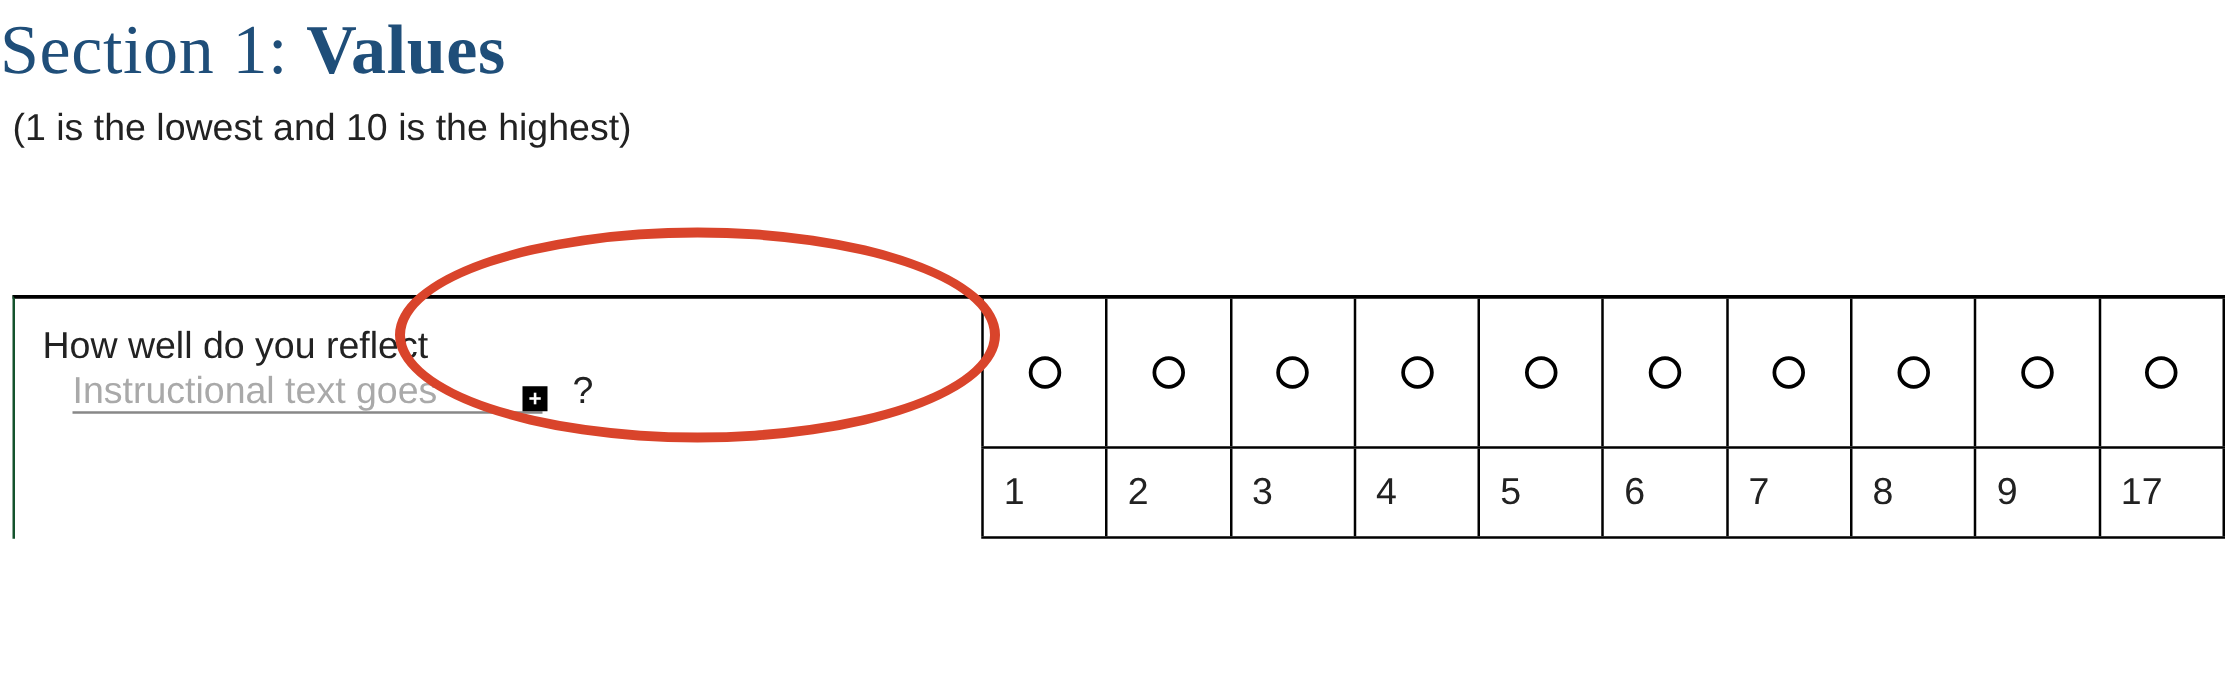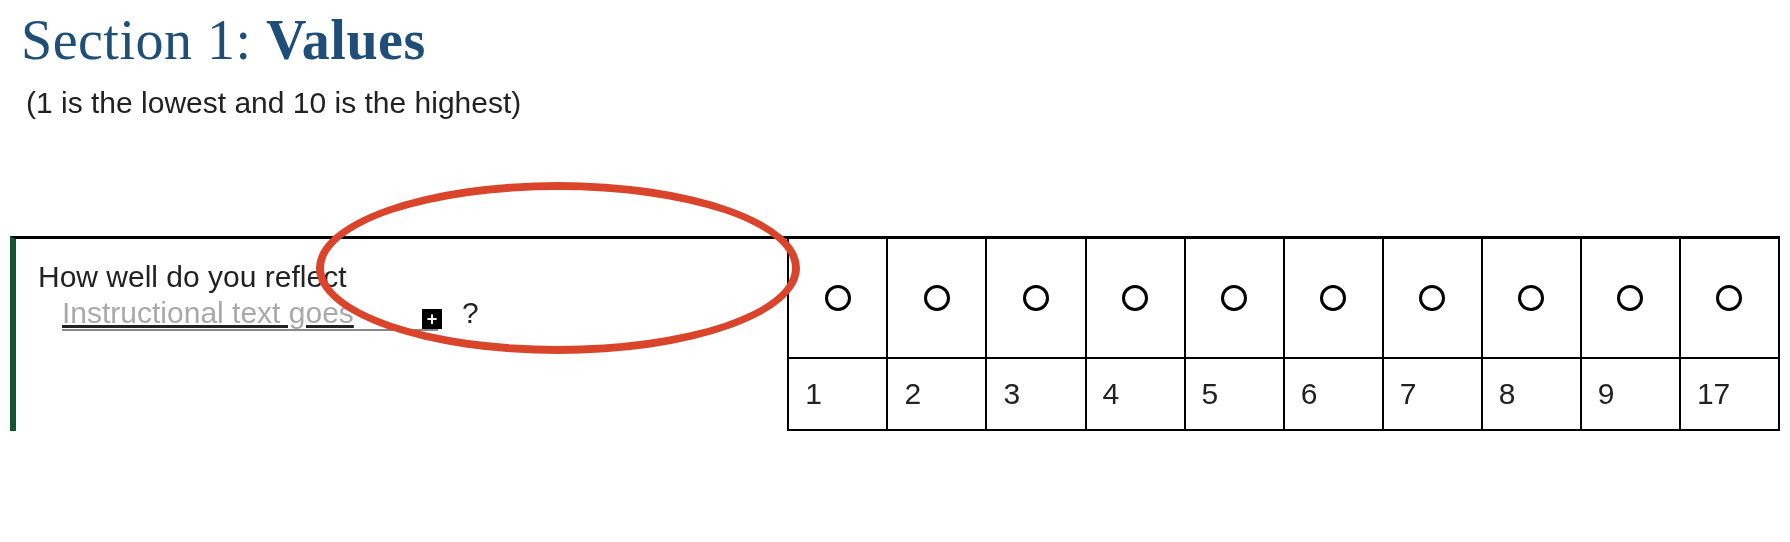--- a/index.html
+++ b/index.html
@@ -1,34 +1,34 @@
 <!DOCTYPE html>
 <html><head>
 <meta charset="utf-8">
 <style>
   * { box-sizing: border-box; margin: 0; padding: 0; }
   html, body { width: 1790px; height: 542px; background: #fff; font-family: "Segoe UI", Arial, sans-serif; color: #222; }
   .page { position: relative; width: 1790px; height: 542px; }
-  .heading { position: absolute; left: 21px; top: 8px; }
+  .heading { position: absolute; left: 0; top: 8px; }
   .h-prefix { font-family: Georgia, "Times New Roman", serif; font-size: 56px; color: #1f4e79; font-weight: 400; letter-spacing: 0.5px; }
   .h-bold { font-family: Georgia, "Times New Roman", serif; font-size: 56px; color: #1f4e79; font-weight: 800; letter-spacing: 0.5px; }
-  .sub { position: absolute; left: 10px; top: 86px; font-size: 30px; color: #222; margin-left: 16px; }
-  .table { position: absolute; left: 10px; top: 236px; width: 1770px; border-top: 3px solid #000; border-left: 6px solid #14532d; }
+  .sub { position: absolute; left: 10px; top: 86px; font-size: 30px; color: #222; }
+  .table { position: absolute; left: 10px; top: 236px; width: 1770px; border-top: 3px solid #000; border-left: 2px solid #14532d; }
   .qrow { display: flex; align-items: flex-start; }
   .qcell { width: 773px; min-height: 120px; padding: 20px 22px 0 22px; position: relative; }
   .qtext { font-size: 30px; line-height: 1.2; display: flex; flex-wrap: wrap; align-items: baseline; }
   .rating-stack { width: 995px; display: flex; flex-direction: column; }
   .rating-row { display: flex; height: 120px; border-bottom: 2px solid #000; }
   .rating-cell { flex: 1 1 0; border-left: 2px solid #000; display: flex; align-items: center; justify-content: center; font-size: 30px; }
   .rating-cell:last-child { border-right: 2px solid #000; }
   .label-row { display: flex; height: 72px; border-bottom: 2px solid #000; }
   .label-cell { flex: 1 1 0; border-left: 2px solid #000; display: flex; align-items: center; justify-content: flex-start; padding-left: 16px; font-size: 30px; }
   .label-cell:last-child { border-right: 2px solid #000; }
   .radio { width: 26px; height: 26px; border: 3px solid #000; border-radius: 50%; background: #fff; }
-  .field { position: relative; display: inline-block; width: 376px; margin: 0 24px; text-decoration: underline; }
+  .field { position: relative; display: inline-block; width: 376px; margin: 0 24px; }
   .field-underline { border-bottom: 2px solid #888; width: 100%; height: 0; position: absolute; bottom: 0; left: 0; }
   .placeholder { font-size: 30px; color: #a9a9a9; position: relative; white-space: nowrap; }
   .plus-handle { position: absolute; right: -4px; bottom: 2px; width: 20px; height: 20px; background: #000; display: flex; align-items: center; justify-content: center; }
   .plus-glyph { color: #fff; font-size: 18px; line-height: 1; font-weight: 700; }
   .annot-ellipse { position: absolute; left: 316px; top: 182px; width: 484px; height: 172px; border: 8px solid #d9442b; border-radius: 50%; pointer-events: none; }
 </style>
 </head>
 <body>
 <div class="page">
 

